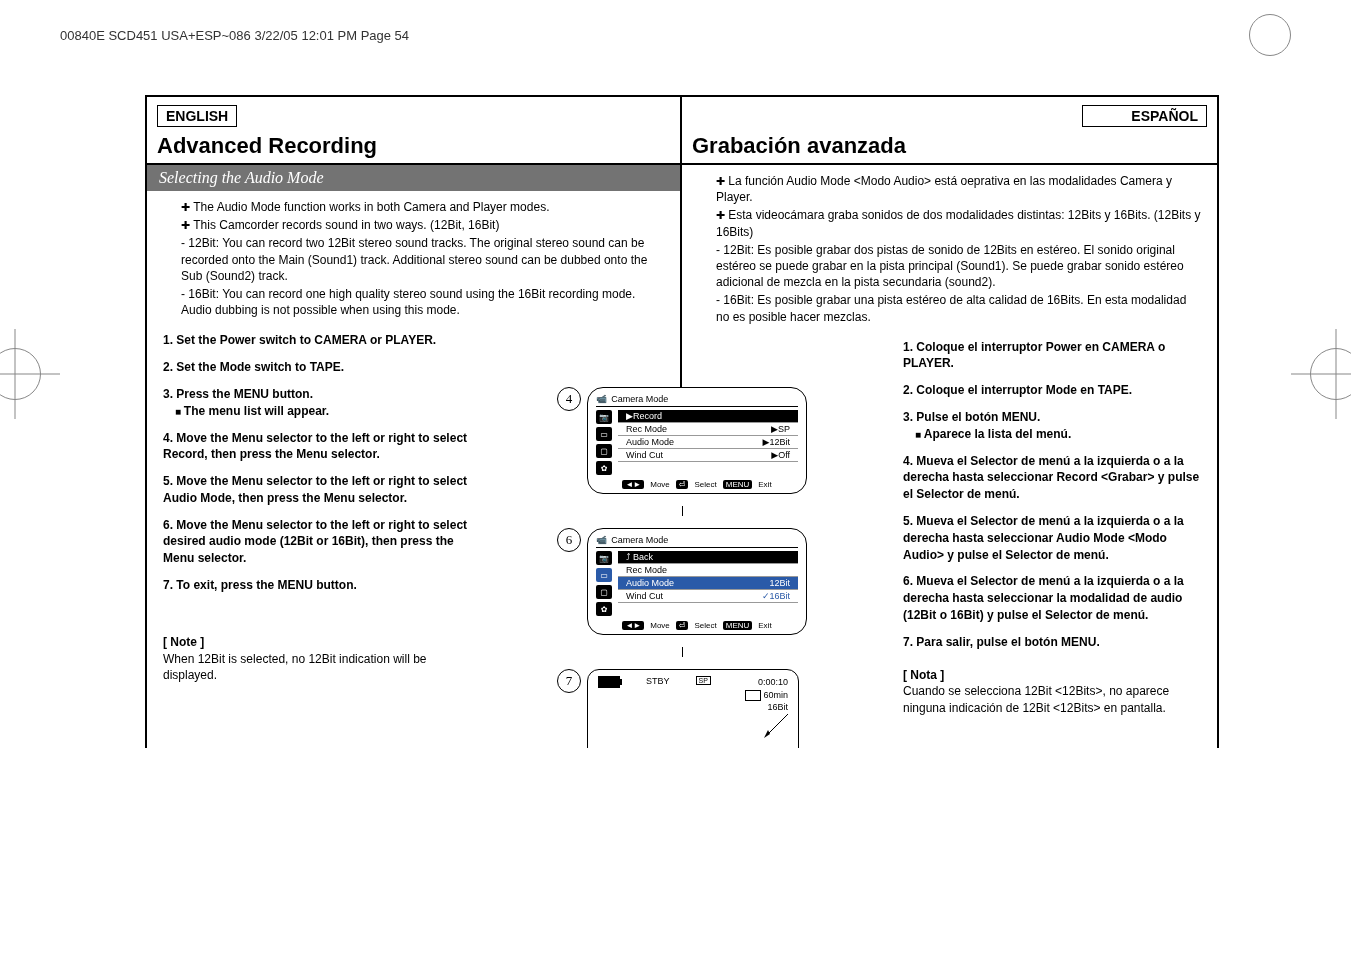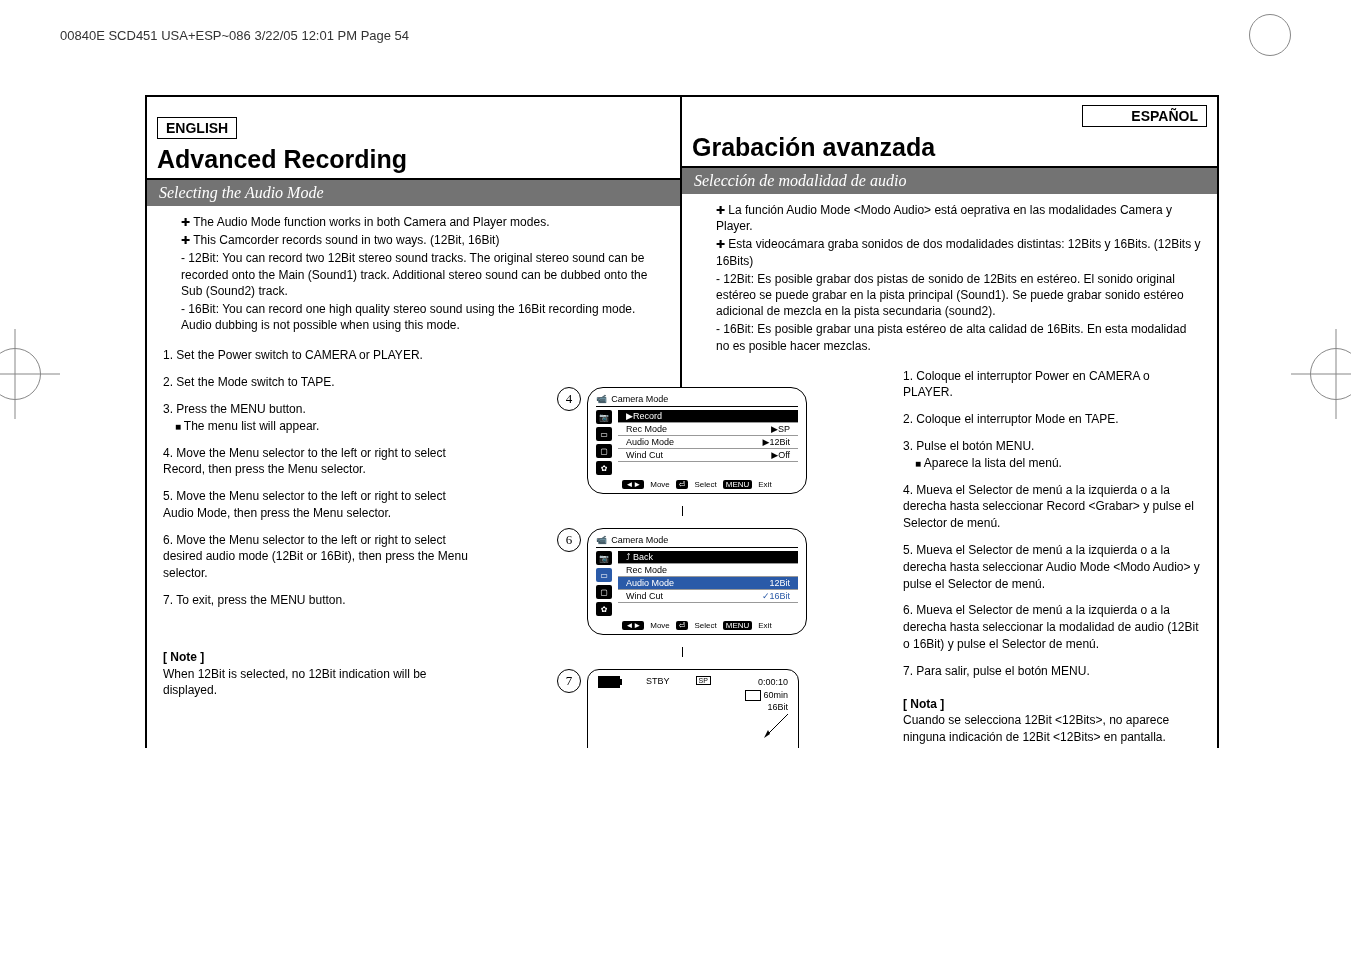--- a/index.html
+++ b/index.html
@@ -93,30 +93,30 @@
   }
   .col-left {
     border-right: 2px solid #000;
   }
   .lang-box {
     display: inline-block;
     border: 1.5px solid #000;
     padding: 2px 8px;
     font-size: 14px;
     font-weight: bold;
-    margin: 20px 0 6px 10px;
+    margin: 8px 0 6px 10px;
   }
   .col-right .lang-box {
     float: right;
     margin: 8px 10px 6px 8px;
     padding-left: 48px;
   }
   .main-title {
     clear: both;
-    font-size: 25px;
+    font-size: 22px;
     font-weight: bold;
     padding: 0 10px 4px 10px;
     border-bottom: 2px solid #000;
   }
   .sub-band {
     background: #737373;
     color: #fff;
     font-style: italic;
     font-family: Georgia, 'Times New Roman', serif;
     font-size: 16px;
@@ -148,20 +148,21 @@
   }
   .dash-list > li::before {
     content: "- ";
   }
   .steps {
     font-size: 12px;
     line-height: 1.4;
   }
   .steps .step {
     margin-bottom: 10px;
+    font-weight: bold;
   }
   .bullet-sq::before {
     content: "■ ";
     font-size: 10px;
   }
   .note-label {
     font-weight: bold;
     font-size: 12px;
   }
   .note-text {
@@ -388,21 +389,20 @@
         <div class="note-label">[ Note ]</div>
         <div class="note-text">When 12Bit is selected, no 12Bit indication will be displayed.</div>
       </div>
 
       <div class="page-badge">61</div>
     </div>
 
     <div class="col col-right">
       <div class="lang-box">ESPAÑOL</div>
       <div class="main-title" style="clear:both;">Grabación avanzada</div>
-      <div class="sub-band">Selección de modalidad de audio</div>
       <div class="body-text">
         <ul class="cross-list">
           <li>La función Audio Mode &lt;Modo Audio&gt; está oeprativa en las modalidades Camera y Player.</li>
           <li>Esta videocámara graba sonidos de dos modalidades distintas: 12Bits y 16Bits. (12Bits y 16Bits)</li>
         </ul>
         <ul class="dash-list">
           <li>12Bit: Es posible grabar dos pistas de sonido de 12Bits en estéreo. El sonido original estéreo se puede grabar en la pista principal (Sound1). Se puede grabar sonido estéreo adicional de mezcla en la pista secundaria (sound2).</li>
           <li>16Bit: Es posible grabar una pista estéreo de alta calidad de 16Bits. En esta modalidad no es posible hacer mezclas.</li>
         </ul>
       </div>

